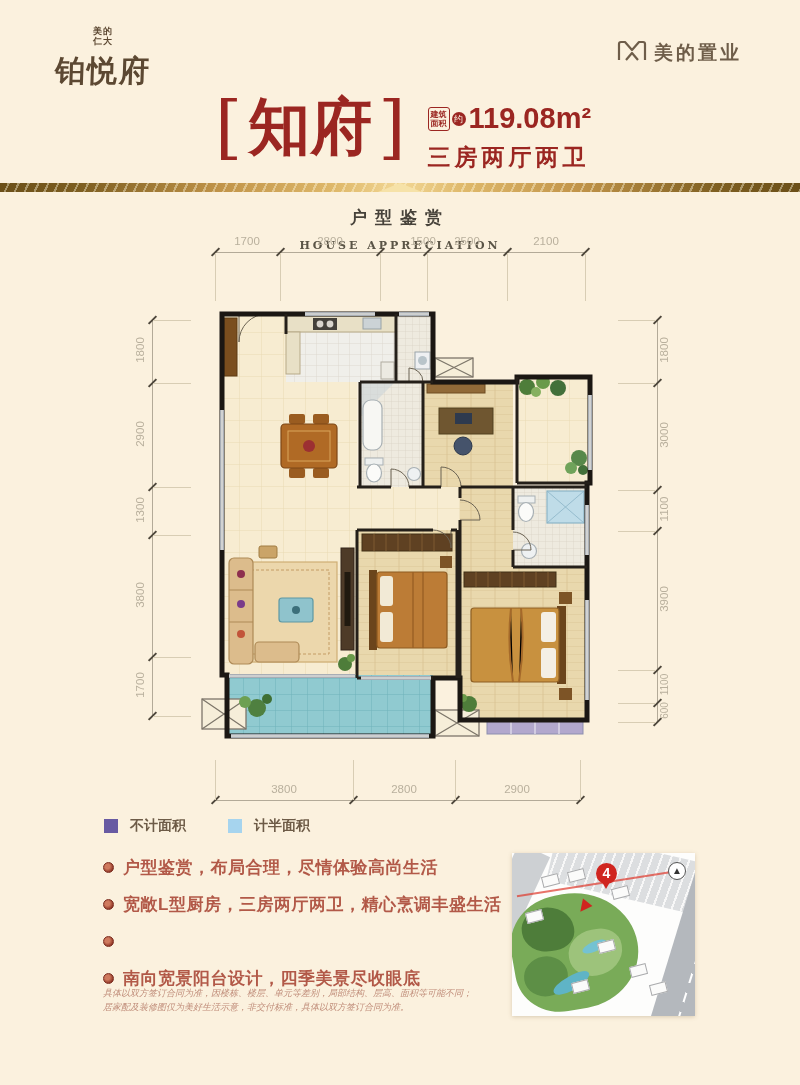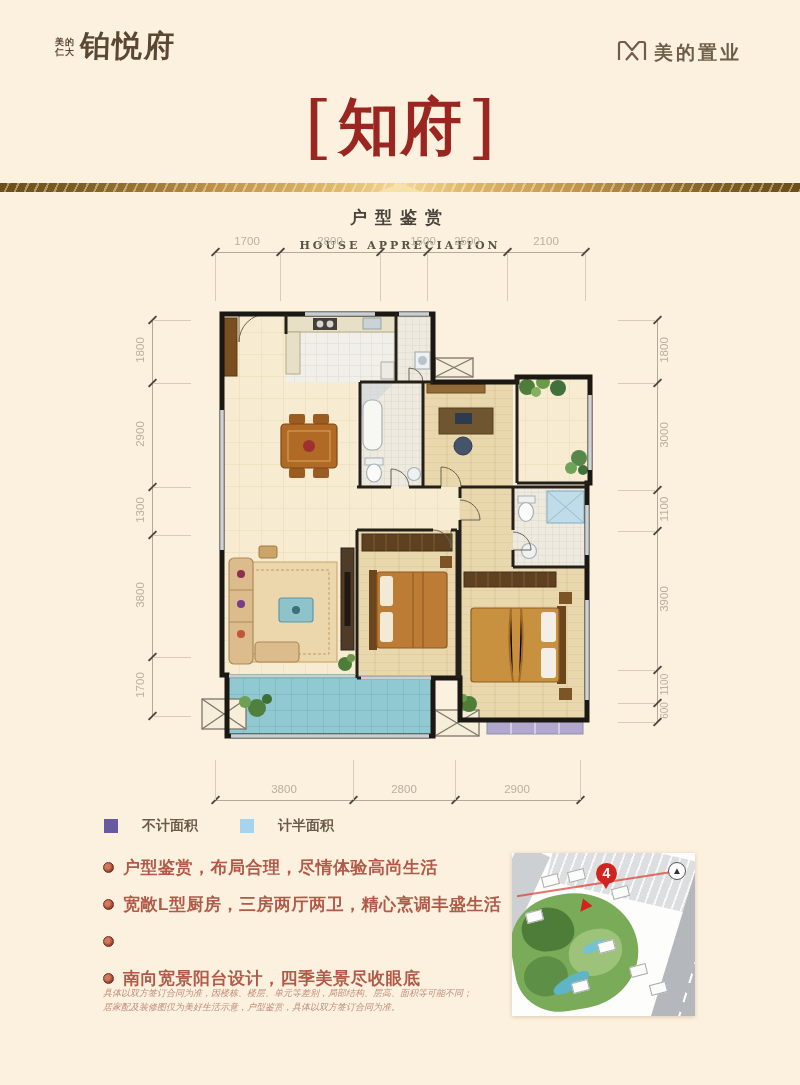--- a/index.html
+++ b/index.html
@@ -3,21 +3,21 @@
 <meta charset="utf-8">
 <style>
   * { margin:0; padding:0; box-sizing:border-box; }
   html,body { background:#e8e0d0; }
   .page {
     position:relative; width:800px; height:1085px; margin:0 auto;
     background:#fbf1de; overflow:hidden;
     font-family:"Liberation Sans", sans-serif;
   }
   
-  .logo-left { position:absolute; left:55px; top:26px; display:flex; align-items:center; gap:5px; color:#5c4832; }
+  .logo-left { position:absolute; left:55px; top:26px; display:flex; align-items:center; gap:5px; color:#5c4832;flex-direction:column; }
   .logo-sub { display:flex; flex-direction:column; font-size:9px; line-height:10px; letter-spacing:1px; font-weight:bold; }
   .logo-main { font-family:"DejaVu Serif", serif; font-size:30px; font-weight:bold; letter-spacing:2px; transform:skewX(-2deg); }
   .brand { position:absolute; right:58px; top:40px; display:flex; align-items:center; gap:7px; color:#6e5d49; }
   .brand-name { font-size:19px; font-weight:bold; letter-spacing:3px; }
   
   .title-row { position:absolute; left:0; top:88px; width:800px; display:flex; justify-content:center; align-items:flex-start; gap:16px; }
   .title-cn { font-family:"DejaVu Serif", serif; color:#9b2621; font-weight:bold; font-size:62px; line-height:78px; display:flex; align-items:center; }
   .title-cn .bk { font-size:70px; font-weight:400; line-height:70px; padding:0 6px; }
   .title-info { margin-top:14px; color:#9b2621; }
   .area-row { display:flex; align-items:center; }
@@ -40,21 +40,21 @@
   .dimline { position:absolute; background:#b3aa98; }
   .tick { position:absolute; width:11px; height:2px; background:#4e473b; transform:rotate(-45deg); }
   .ext { position:absolute; background:#d8cdb4; }
   .dimlabel { position:absolute; color:#b9b09d; font-size:11.5px; text-align:center; width:60px; }
   .dimlabel.v { width:60px; transform:rotate(-90deg); }
   .dimlabel.v.small { font-size:10px; }
   
   .plan-svg { position:absolute; left:195px; top:310px; width:420px; height:430px; }
   
   .legend { position:absolute; left:104px; top:817px; display:flex; gap:42px; align-items:center; }
-  .legend-item { display:flex; align-items:center; gap:24px; color:#6d5b47; font-size:14px; font-weight:bold; }
+  .legend-item { display:flex; align-items:center; gap:12px; color:#6d5b47; font-size:14px; font-weight:bold; }
   .sw { width:14px; height:14px; }
   .sw-nocount { background:#685aa2; }
   .sw-half { background:#a6d4ee; }
   
   .features { position:absolute; left:103px; top:849px; }
   .feat { display:flex; align-items:center; gap:9px; height:37px; color:#b25948; font-size:17px; font-weight:bold; letter-spacing:0.5px; }
   .bullet { width:11px; height:11px; border-radius:50%; flex:0 0 auto;
     background:radial-gradient(circle at 38% 38%, #cf7a5e 0 30%, #8e3424 75%); border:1px solid #7c2d1f; }
   
   .disclaimer { position:absolute; left:103px; top:986px; width:390px;
@@ -106,20 +106,31 @@
     </span>
     <span class="brand-name">美的置业</span>
   </div>
 
   <div class="title-row">
     <div class="title-cn">
       <span class="bk">[</span>
       <span>知府</span>
       <span class="bk">]</span>
     </div>
+    <div class="title-info">
+      <div class="area-row">
+        <div class="area-box">
+          <div>建筑</div>
+          <div>面积</div>
+        </div>
+        <div class="area-approx">约</div>
+        <div class="area-num">119.08m²</div>
+      </div>
+      <div class="layout-type">三房两厅两卫</div>
+    </div>
   </div>
 
   <div class="gold-bar"></div>
 
   <div class="section-head">
     <div class="section-cn">户型鉴赏</div>
     <div class="section-en">HOUSE APPRECIATION</div>
   </div>
 
   <div class="dimline" style="left:215px; top:252px; width:370px; height:1px;"></div>
@@ -420,21 +431,21 @@
       <span class="bullet"></span>
     </div>
     <div class="feat">
       <span class="bullet"></span>
       <span>南向宽景阳台设计，四季美景尽收眼底</span>
     </div>
   </div>
 
   <div class="disclaimer">
     <div>具体以双方签订合同为准，因楼栋、楼层、单元等差别，局部结构、层高、面积等可能不同；</div>
-    <div>居家配及装修图仅为美好生活示意，户型鉴赏，具体以双方签订合同为准。</div>
+    <div>居家配及装修图仅为美好生活示意，非交付标准，具体以双方签订合同为准。</div>
   </div>
 
   <div class="siteplan">
     <div class="sp-parking"></div>
     <div class="sp-road-right"></div>
     <div class="sp-road-left"></div>
     <div class="sp-boundary"></div>
     <div class="sp-green">
       <div class="g1"></div>
       <div class="g2"></div>

